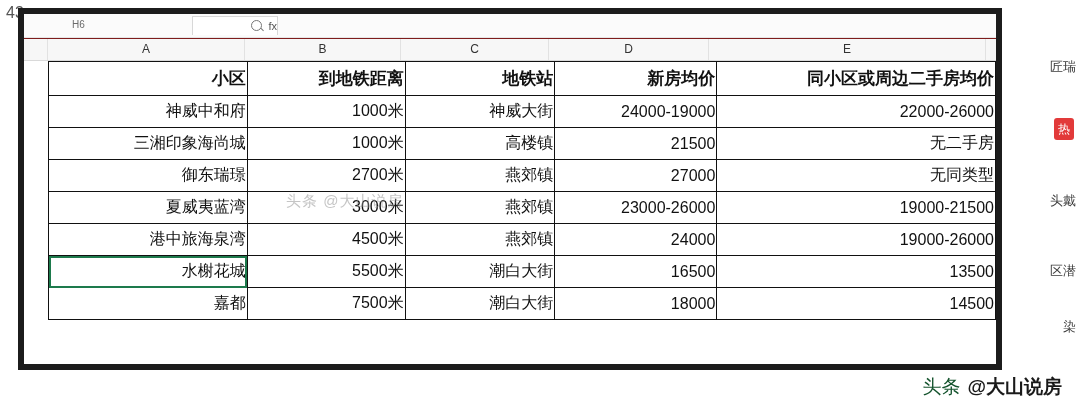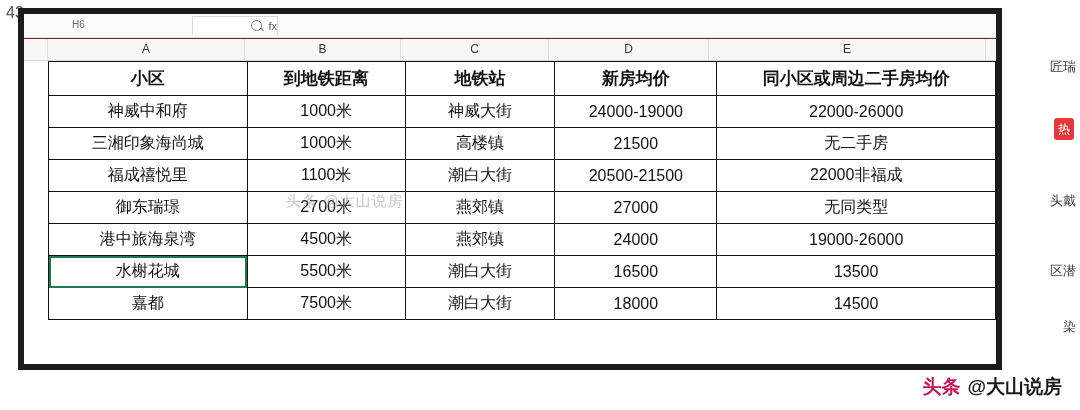--- a/index.html
+++ b/index.html
@@ -170,21 +170,21 @@
   table.grid {
     border-collapse: collapse;
     table-layout: fixed;
     margin-left: 24px;
     font-size: 16px;
     color: #111;
   }
   table.grid td {
     border: 1px solid #111;
     height: 29px;
-    text-align: center;
+    text-align: right;
     vertical-align: middle;
     font-family: "Liberation Sans", sans-serif;
     white-space: nowrap;
     overflow: hidden;
   }
   table.grid tr.head-row td {
     font-weight: bold;
     font-size: 17px;
     height: 31px;
   }
@@ -214,22 +214,22 @@
   .signature {
     position: absolute;
     right: 18px;
     bottom: 10px;
     font-size: 19px;
     color: #1a1a1a;
     font-weight: bold;
     white-space: nowrap;
   }
   .signature .tt {
-    color: #be185d;
-    font-weight: bold;
+    color: #14532d;
+    font-weight: normal;
     margin-left: 36px;
   }
   .signature .sep {
     display: inline-block;
     width: 7px;
   }
 </style>
 </head>
 <body>
 
@@ -280,34 +280,34 @@
           <td class="c4">22000-26000</td>
         </tr>
         <tr>
           <td class="c0">三湘印象海尚城</td>
           <td class="c1">1000米</td>
           <td class="c2">高楼镇</td>
           <td class="c3">21500</td>
           <td class="c4">无二手房</td>
         </tr>
         <tr>
-          <td class="c0">福成禧悦里</td>
-          <td class="c1">1100米</td>
-          <td class="c2">潮白大街</td>
-          <td class="c3">20500-21500</td>
-          <td class="c4">22000非福成</td>
-        </tr>
-        <tr>
           <td class="c0">御东瑞璟</td>
           <td class="c1">2700米</td>
           <td class="c2">燕郊镇</td>
           <td class="c3">27000</td>
           <td class="c4">无同类型</td>
         </tr>
         <tr>
+          <td class="c0">夏威夷蓝湾</td>
+          <td class="c1">3000米</td>
+          <td class="c2">燕郊镇</td>
+          <td class="c3">23000-26000</td>
+          <td class="c4">19000-21500</td>
+        </tr>
+        <tr>
           <td class="c0">港中旅海泉湾</td>
           <td class="c1">4500米</td>
           <td class="c2">燕郊镇</td>
           <td class="c3">24000</td>
           <td class="c4">19000-26000</td>
         </tr>
         <tr>
           <td class="c0 selected">水榭花城</td>
           <td class="c1">5500米</td>
           <td class="c2">潮白大街</td>

